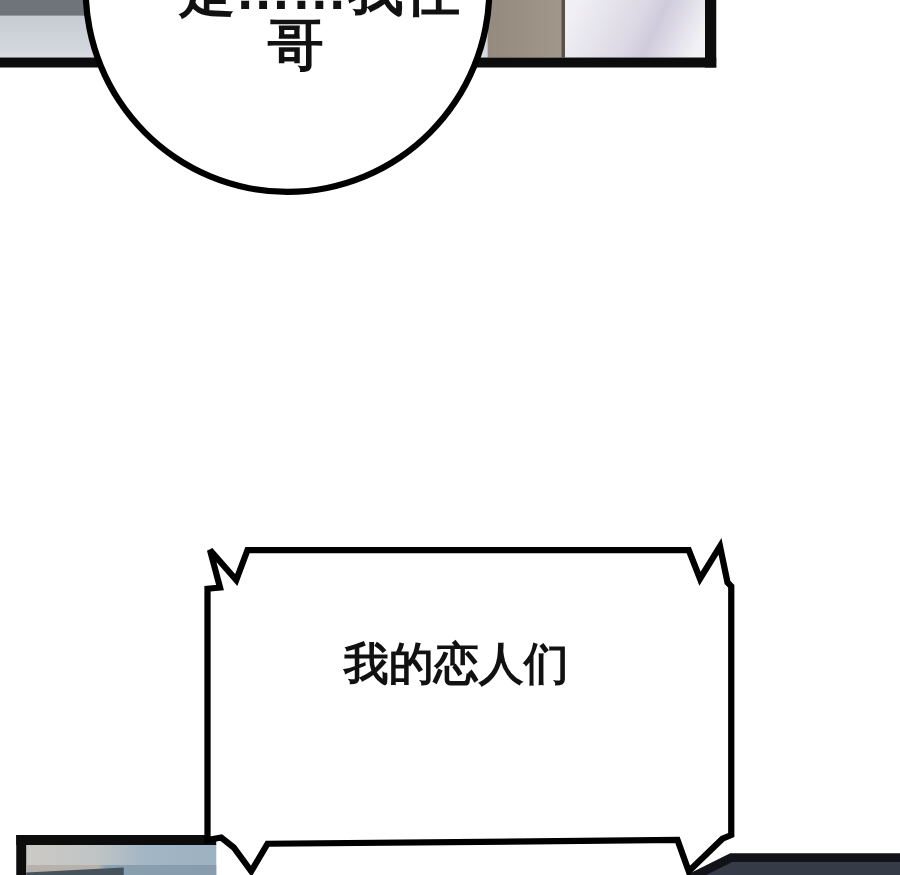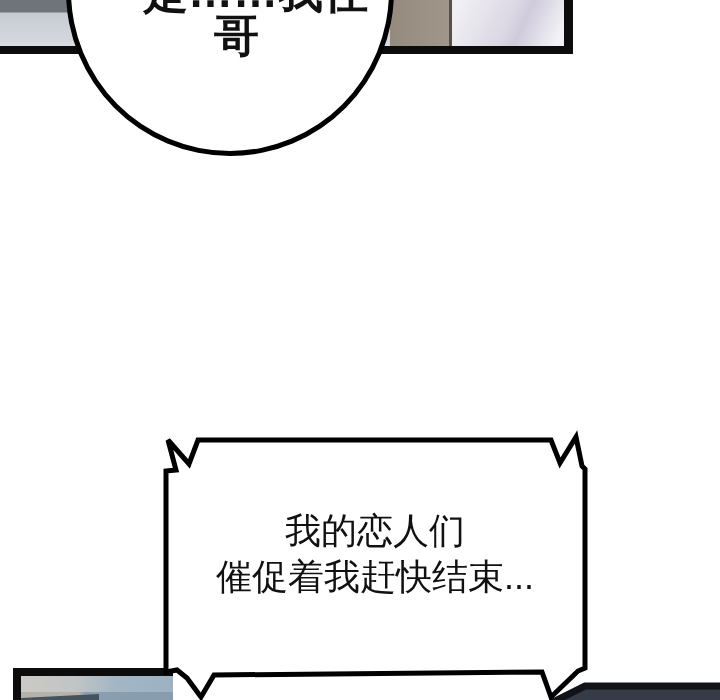--- a/index.html
+++ b/index.html
@@ -65,23 +65,23 @@
     font-size:45px;line-height:1;font-weight:600;color:#111;
     white-space:nowrap;letter-spacing:0px;
   }
   .ellipse-text-2{
     position:absolute;left:214px;top:13px;
     font-size:45px;line-height:1;font-weight:600;color:#111;
     white-space:nowrap;
   }
   
   .burst-text{
-    position:absolute;left:166px;top:508px;width:418px;
+    position:absolute;left:156px;top:508px;width:418px;
     text-align:center;
-    font-size:36px;line-height:46px;font-weight:400;color:#111;
+    font-size:36px;line-height:46px;font-weight:700;color:#111;
     white-space:nowrap;
   }
 </style>
 </head>
 <body>
 
 <div class="stage">
 
   <div>
     <div class="tp-left"></div>
@@ -104,16 +104,15 @@
               585,668 578,671 551,697 542,672 214,675 201,697 187,678 177,670
               166,672 166,471 176,470" fill="#ffffff" stroke="#000000" stroke-width="5" stroke-linejoin="miter"></polygon>
   </svg>
 
   <div class="bubble-ellipse"></div>
   <div class="ellipse-text-1">是……我住</div>
   <div class="ellipse-text-2">哥</div>
 
   <div class="burst-text">
     <div>我的恋人们</div>
-    <div>催促着我赶快结束...</div>
   </div>
 
 </div>
 
 </body></html>

